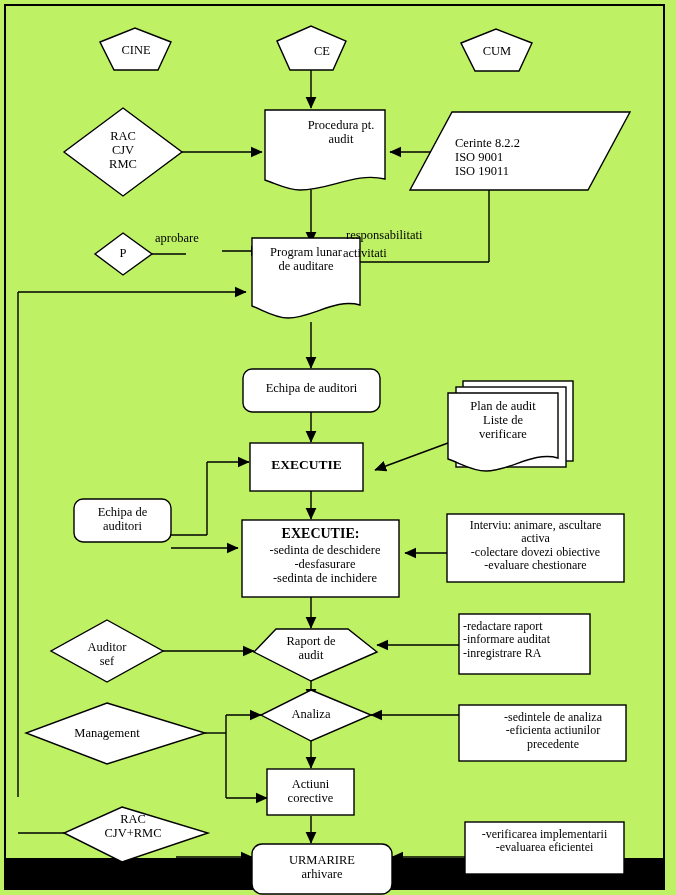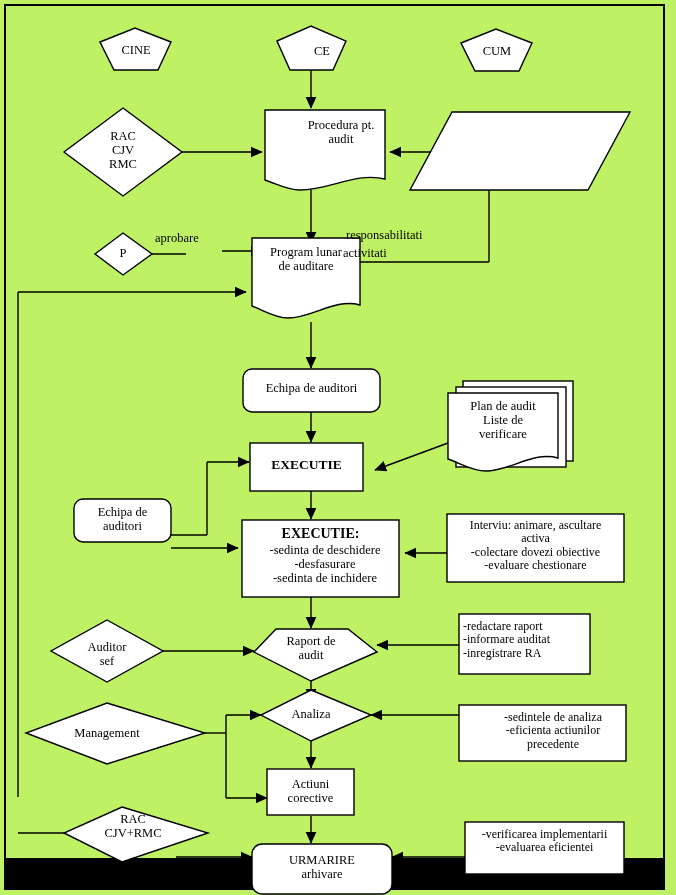--- a/index.html
+++ b/index.html
@@ -197,20 +197,23 @@
   <div class="node-text" style="left:287px; top:32px; width:70px;margin-top:12px;">CE</div>
   <div class="node-text" style="left:461px; top:44px; width:72px;">CUM</div>
 
   <div class="node-text" style="left:83px; top:129px; width:80px;">RAC
 CJV
 RMC</div>
 
   <div class="node-text" style="left:267px; top:118px; width:116px;padding-left:16px;">Procedura pt.
 audit</div>
 
+  <div class="node-text" style="left:455px; top:136px; width:160px; text-align:left;">Cerinte 8.2.2
+ISO 9001
+ISO 19011</div>
 
   <div class="node-text" style="left:98px; top:246px; width:50px;">P</div>
 
   <div class="node-text" style="left:254px; top:245px; width:104px;">Program lunar
 de auditare</div>
 
   <div class="node-text" style="left:245px; top:381px; width:133px;">Echipa de auditori</div>
 
   <div class="node-text bold" style="left:251px; top:457px; width:111px; font-size:13.5px;">EXECUTIE</div>
 

